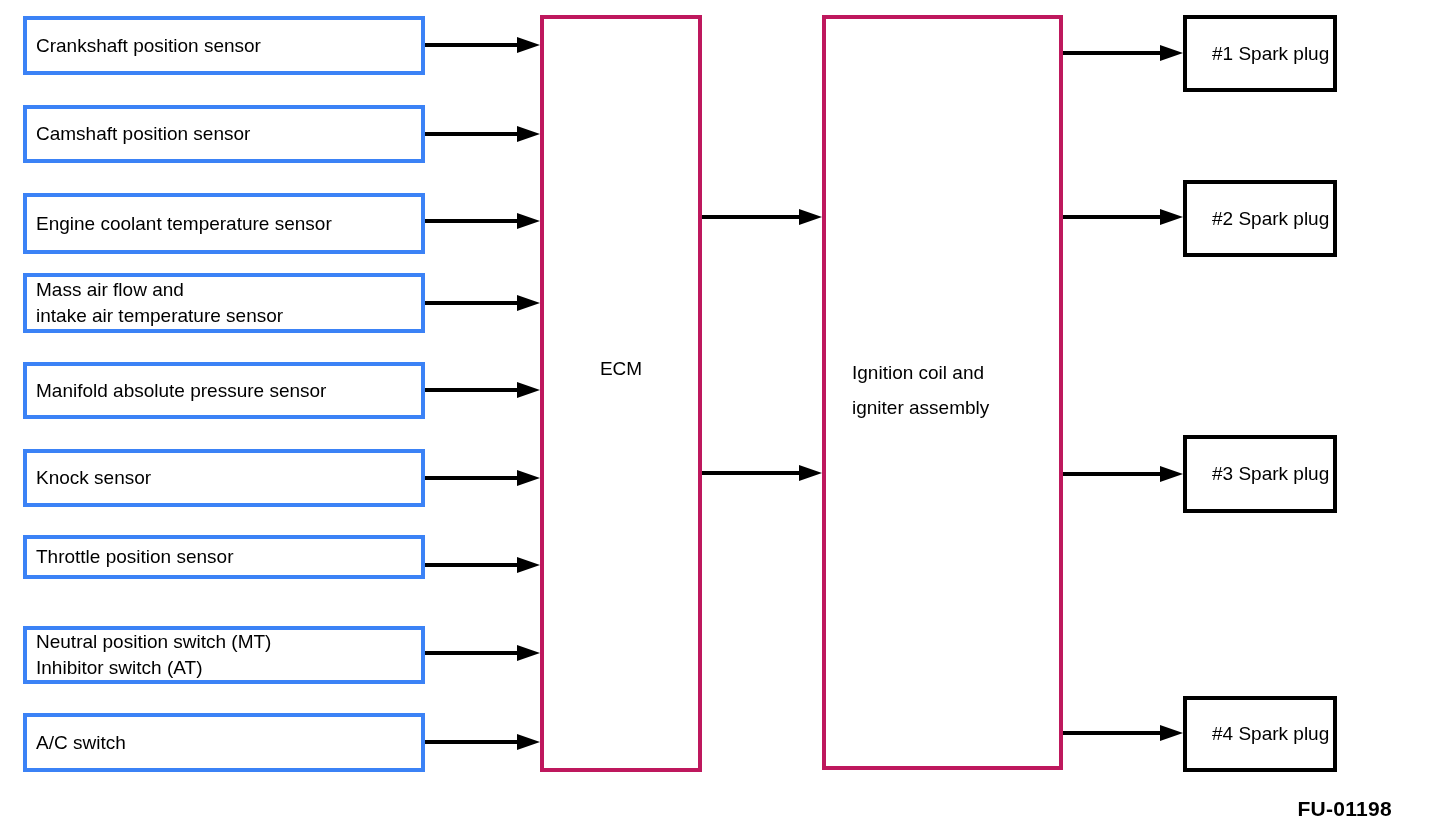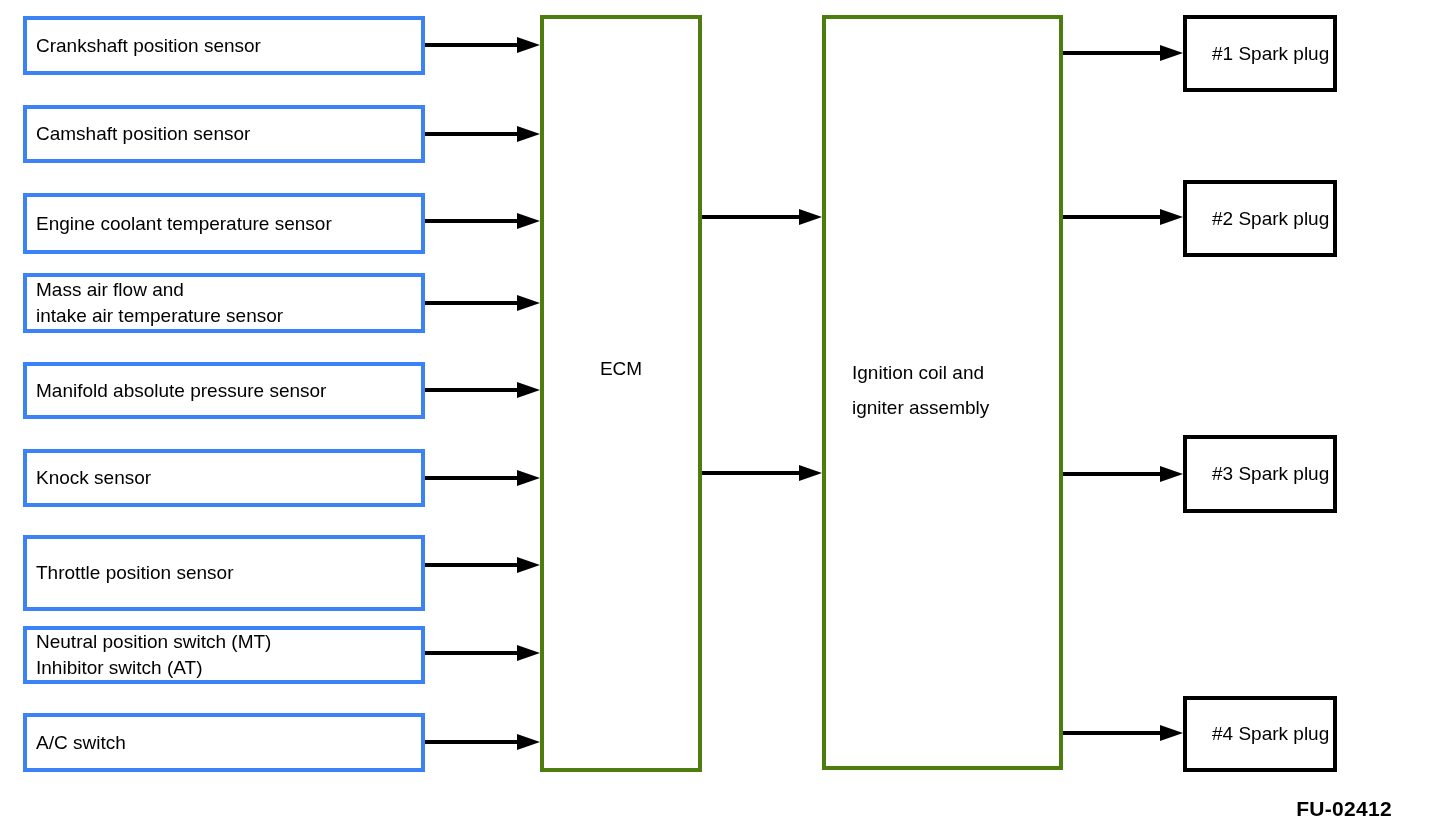--- a/index.html
+++ b/index.html
@@ -23,21 +23,21 @@
     display: flex;
     align-items: center;
     padding-left: 9px;
     font-size: 19px;
     line-height: 26px;
     white-space: pre-line;
   }
   
   .bigbox {
     position: absolute;
-    border: 4px solid #4d7c0f;
+    border: 4px solid #be185d;
     box-sizing: border-box;
     background: #fff;
   }
   .ecm-label {
     position: absolute;
     left: 0; right: 0;
     top: 339px;
     text-align: center;
     font-size: 19px;
   }
@@ -105,21 +105,21 @@
   <div class="ibox" style="top:273px;height:60px;">
     <span>Mass air flow and
 intake air temperature sensor</span>
   </div>
   <div class="ibox" style="top:362px;height:57px;">
     <span>Manifold absolute pressure sensor</span>
   </div>
   <div class="ibox" style="top:449px;height:58px;">
     <span>Knock sensor</span>
   </div>
-  <div class="ibox" style="top:535px;height:76px;">
+  <div class="ibox" style="top:535px;height:44px;">
     <span>Throttle position sensor</span>
   </div>
   <div class="ibox" style="top:626px;height:58px;">
     <span>Neutral position switch (MT)
 Inhibitor switch (AT)</span>
   </div>
   <div class="ibox" style="top:713px;height:59px;">
     <span>A/C switch</span>
   </div>
 
@@ -156,15 +156,15 @@
   <div class="sbox" style="top:180px;height:77px;">
     <span>#2 Spark plug</span>
   </div>
   <div class="sbox" style="top:435px;height:78px;">
     <span>#3 Spark plug</span>
   </div>
   <div class="sbox" style="top:696px;height:76px;">
     <span>#4 Spark plug</span>
   </div>
 
-  <div class="figcode">FU-02412</div>
+  <div class="figcode">FU-01198</div>
 
 </div>
 
 </body></html>

